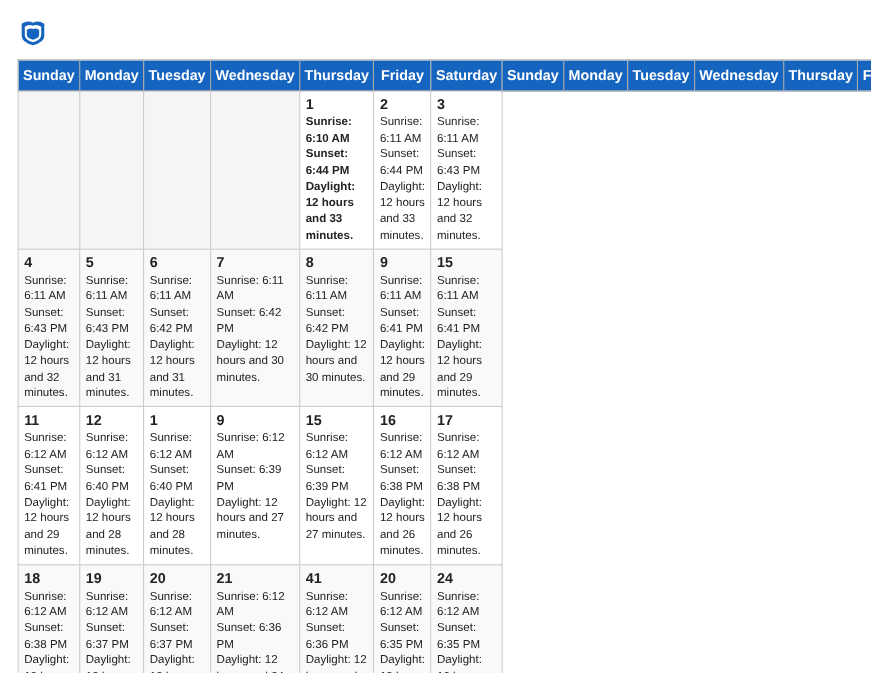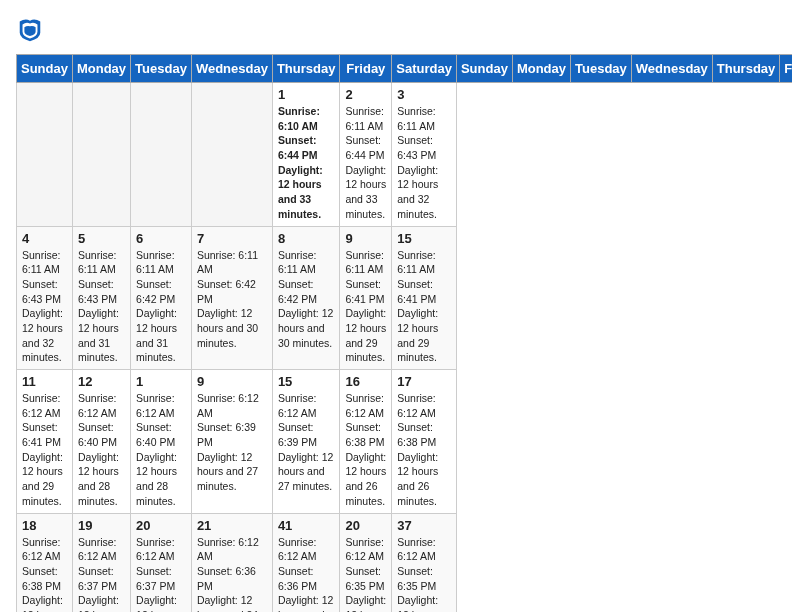--- a/index.html
+++ b/index.html
@@ -268,20 +268,20 @@
 Sunset: 6:36 PM
 Daylight: 12 hours and 23 minutes.</div>
         </td>
         <td>
           <span class="day-num">20</span>
           <div class="day-info" style="white-space: pre-line;">Sunrise: 6:12 AM
 Sunset: 6:35 PM
 Daylight: 12 hours and 23 minutes.</div>
         </td>
         <td>
-          <span class="day-num">37</span>
+          <span class="day-num">24</span>
           <div class="day-info" style="white-space: pre-line;">Sunrise: 6:12 AM
 Sunset: 6:35 PM
 Daylight: 12 hours and 22 minutes.</div>
         </td>
       </tr>
     </tbody>
 </table>
 
 </body></html>

